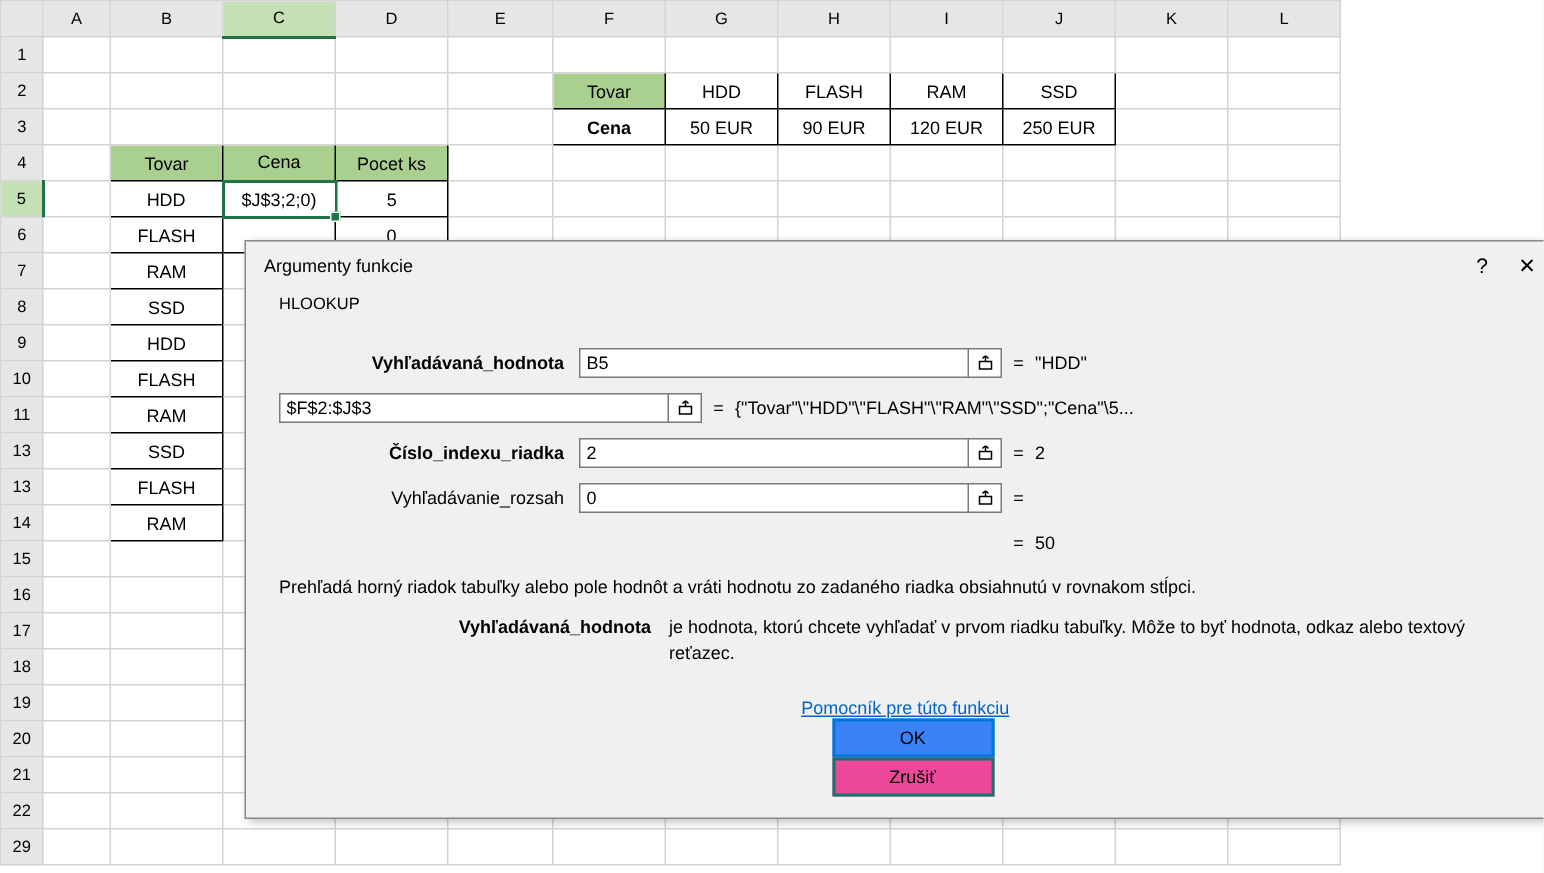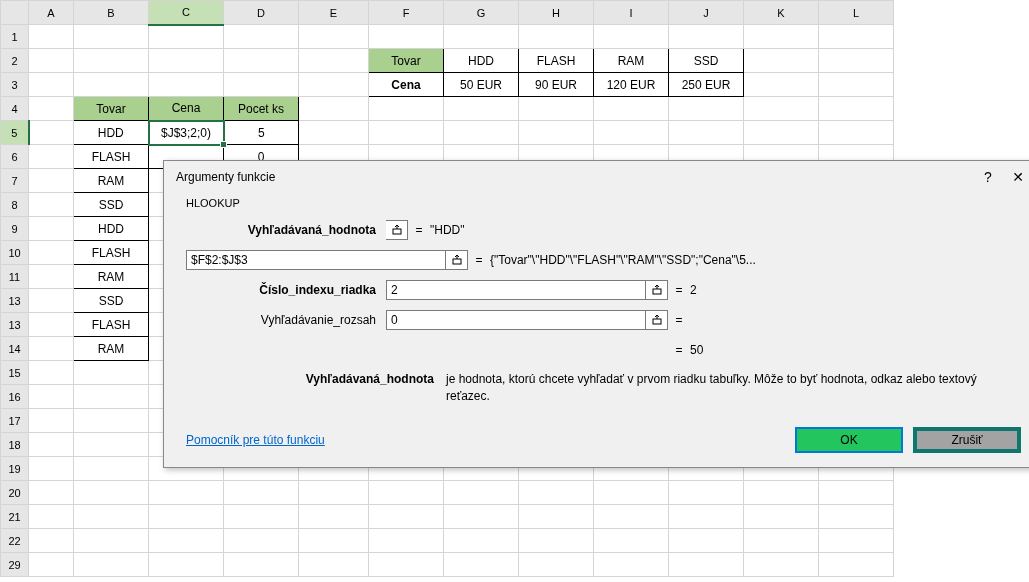--- a/index.html
+++ b/index.html
@@ -21,41 +21,41 @@
     
     .active-cell { border: 2px solid #217346 !important; position: relative; }
     .fill-handle { position: absolute; bottom: -4px; right: -4px; width: 7px; height: 7px; background: #217346; border: 1px solid #fff; }
     
     .dialog { position: absolute; left: 163px; top: 160px; width: 881px; border: 1px solid #888; background: #f0f0f0; box-shadow: 2px 2px 6px rgba(0,0,0,0.25); font-size: 12px; }
     .dlg-titlebar { display: flex; align-items: center; height: 32px; padding: 0 10px 0 12px; }
     .dlg-title { flex: 1; font-size: 12px; }
     .dlg-help { width: 30px; text-align: center; font-size: 14px; cursor: pointer; }
     .dlg-close { width: 30px; text-align: center; font-size: 14px; cursor: pointer; }
     .dlg-body { padding: 4px 22px 14px 22px; }
-    .dlg-funcname { font-size: 11px; margin-bottom: 8px; }
+    .dlg-funcname { font-size: 11px; margin-bottom: 20px; }
     .arg-row { display: flex; align-items: center; height: 26px; margin-bottom: 4px; }
     .arg-label { width: 200px; text-align: right; padding-right: 10px; }
     .arg-label.bold { font-weight: bold; }
     .arg-input { width: 260px; height: 20px; border: 1px solid #7a7a7a; background: #fff; padding: 0 4px; font-family: inherit; font-size: 12px; }
     .arg-ref { width: 22px; height: 20px; border: 1px solid #7a7a7a; background: #fff; border-left: none; display: flex; align-items: center; justify-content: center; cursor: pointer; }
     .arg-ref svg { width: 10px; height: 10px; }
     .arg-eq { width: 22px; text-align: center; }
     .arg-val { flex: 1; white-space: nowrap; overflow: hidden; text-overflow: ellipsis; }
     .result-row { display: flex; align-items: center; height: 26px; margin: 4px 0 8px; }
     .result-row .spacer { width: 482px; }
     .dlg-desc { margin: 6px 0 10px; line-height: 1.4; }
     .dlg-argdesc { display: flex; margin: 6px 0 22px; line-height: 1.4; }
     .dlg-argdesc .label { width: 260px; text-align: right; padding-right: 12px; font-weight: bold; }
     .dlg-argdesc .text { flex: 1; }
     .dlg-result { margin-bottom: 14px; }
-    .dlg-footer { display: flex; align-items: center; }
+    .dlg-footer { display: flex; align-items: center; flex-direction: column; }
     .dlg-link { color: #0066cc; text-decoration: underline; cursor: pointer; }
     .dlg-footer-spacer { flex: 1; }
-    .btn { width: 108px; height: 26px; border: 4px solid #0f766e; background: #a3a3a3; font-family: inherit; font-size: 12px; cursor: pointer; margin-left: 10px; }
-    .btn.primary { border: 2px solid #0078d7; background: #22c55e; }
+    .btn { width: 108px; height: 26px; border: 2px solid #0f766e; background: #ec4899; font-family: inherit; font-size: 12px; cursor: pointer; margin-left: 10px; }
+    .btn.primary { border: 2px solid #0078d7; background: #3b82f6; }
   </style>
 </head>
 <body>
 
 <table class="sheet">
   <thead>
     <tr id="colhdr-row">
         <th class="rowhdr"></th>
         <th class="colhdr col-A">A</th>
         <th class="colhdr col-B">B</th>
@@ -424,20 +424,21 @@
   <div class="dlg-titlebar">
     <span class="dlg-title">Argumenty funkcie</span>
     <span class="dlg-help">?</span>
     <span class="dlg-close">✕</span>
   </div>
   <div class="dlg-body">
     <div class="dlg-funcname">HLOOKUP</div>
     <div id="arg-rows">
         <div class="arg-row">
           <span class="arg-label bold">Vyhľadávaná_hodnota</span>
+          <input class="arg-input" value="B5" style="">
           <span class="arg-ref">
             <svg viewBox="0 0 10 10">
               <rect x="1" y="4" width="8" height="5" fill="none" stroke="#000" stroke-width="1"></rect>
               <path d="M5 0 L5 4 M3 2 L5 0 L7 2" fill="none" stroke="#000" stroke-width="1"></path>
             </svg>
           </span>
           <span class="arg-eq">=</span>
           <span class="arg-val">"HDD"</span>
         </div>
         <div class="arg-row">
@@ -473,20 +474,21 @@
             </svg>
           </span>
           <span class="arg-eq">=</span>
         </div>
       </div>
     <div class="result-row">
       <span class="spacer"></span>
       <span class="arg-eq">=</span>
       <span class="arg-val">50</span>
     </div>
+    <div class="dlg-desc">Prehľadá horný riadok tabuľky alebo pole hodnôt a vráti hodnotu zo zadaného riadka obsiahnutú v rovnakom stĺpci.</div>
     <div class="dlg-argdesc">
       <div class="label">Vyhľadávaná_hodnota</div>
       <div class="text">je hodnota, ktorú chcete vyhľadať v prvom riadku tabuľky. Môže to byť hodnota, odkaz alebo textový reťazec.</div>
     </div>
     <div class="dlg-footer">
       <a class="dlg-link">Pomocník pre túto funkciu</a>
       <span class="dlg-footer-spacer"></span>
       <button class="btn primary">OK</button>
       <button class="btn">Zrušiť</button>
     </div>

